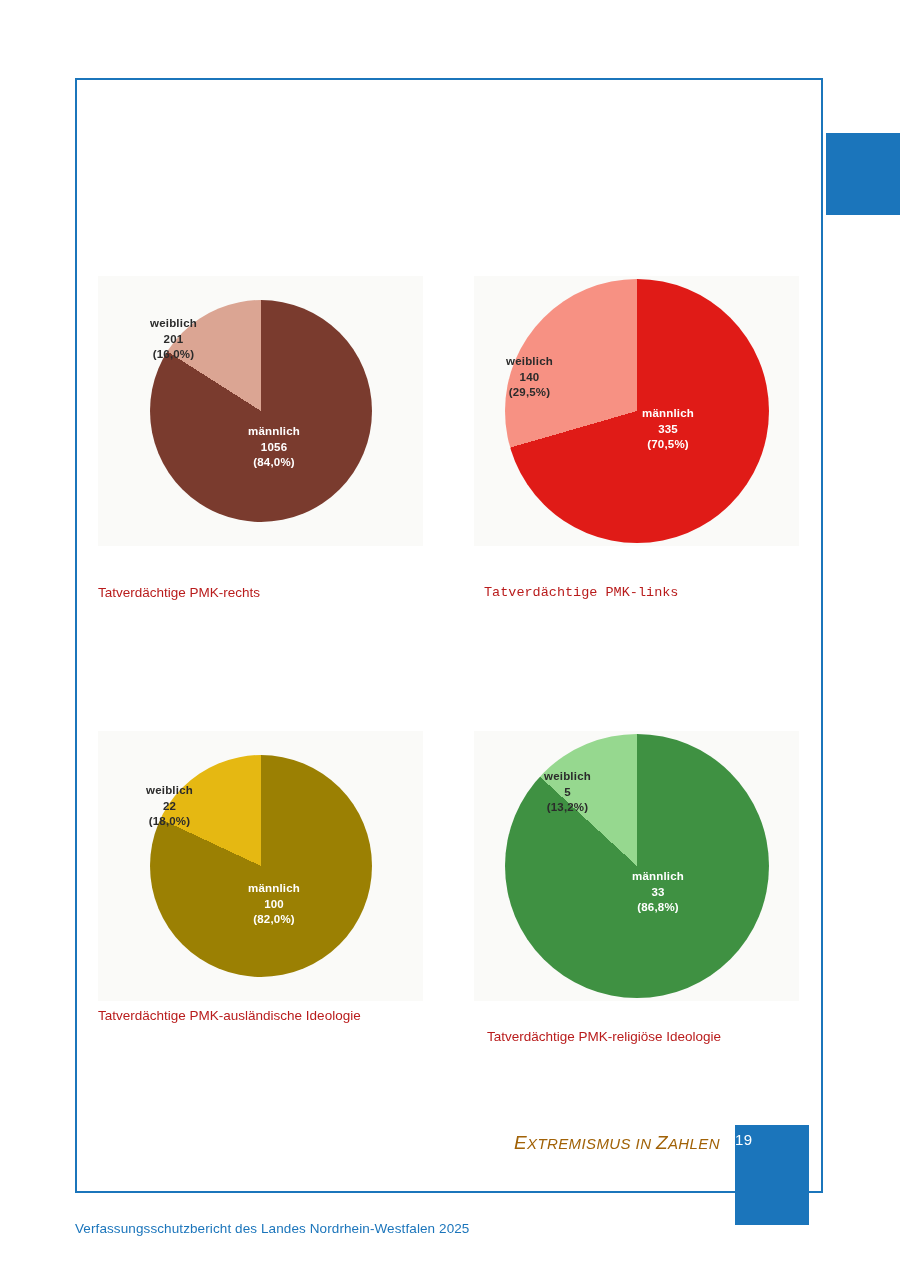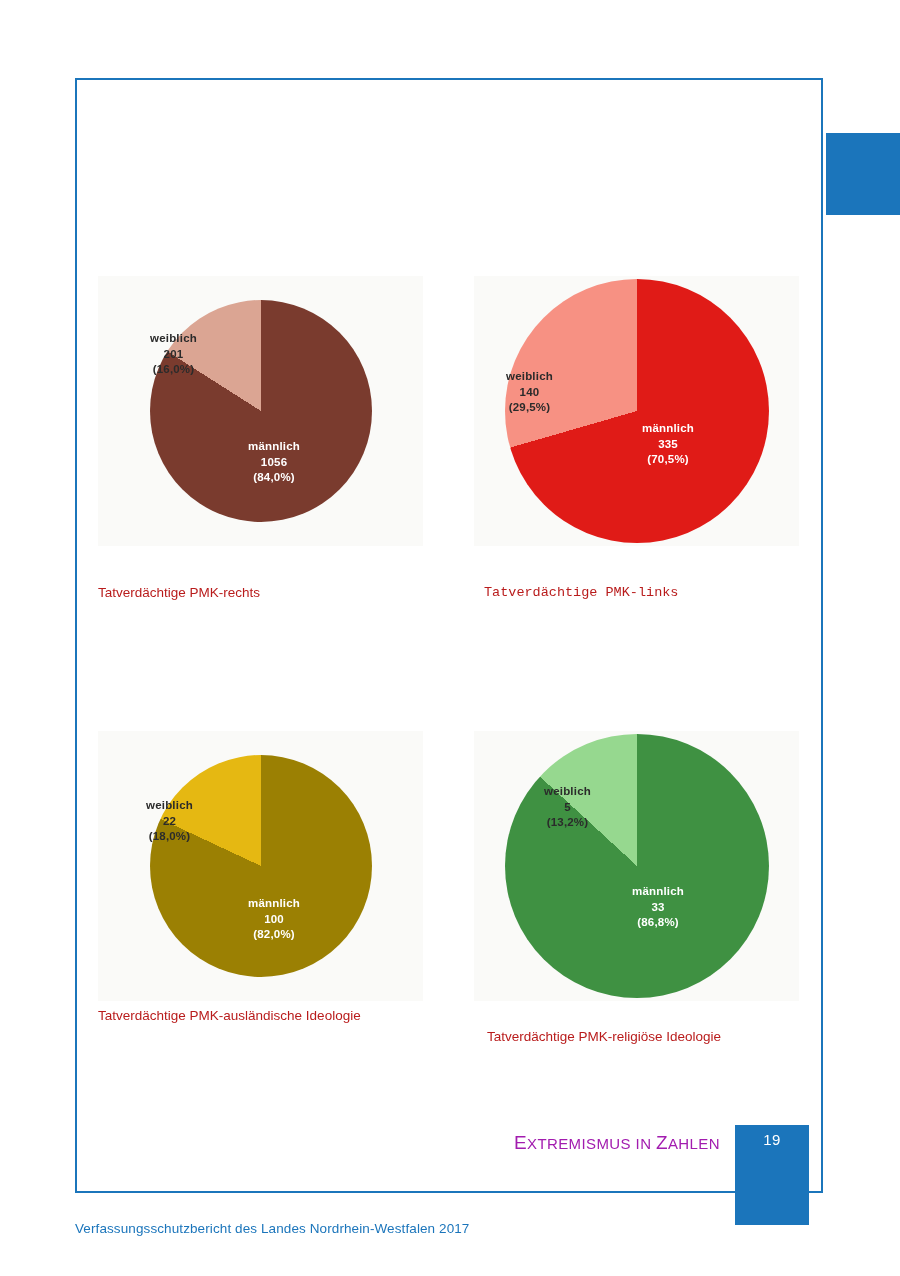--- a/index.html
+++ b/index.html
@@ -45,37 +45,37 @@
     top: 1125px;
     width: 74px;
     height: 100px;
     background: #1b75bb;
   }
   .page-number {
     position: absolute;
     left: 735px;
     top: 1131px;
     width: 74px;
-    text-align: center;
     color: #ffffff;
     font-size: 15px;
     letter-spacing: .3px;
   }
 
   
   .running-head {
     position: absolute;
     left: 400px;
     top: 1132px;
     width: 320px;
     text-align: right;
-    color: #a21caf;
+    color: #a16207;
     font-size: 15px;
     letter-spacing: .4px;
     white-space: nowrap;
+    font-style: italic;
   }
   .running-head .cap { font-size: 19px; }
 
   
   .footer-line {
     position: absolute;
     left: 75px;
     top: 1221px;
     color: #1b75bb;
     font-size: 13.5px;
@@ -104,21 +104,20 @@
     border-radius: 50%;
   }
   .pie-label {
     position: absolute;
     text-align: center;
     font-size: 11.5px;
     font-weight: bold;
     line-height: 1.35;
     white-space: pre-line;
     letter-spacing: .2px;
-    margin-top: 15px;
   }
   .caption {
     position: absolute;
     font-size: 13.5px;
     color: #b91c1c;
     white-space: nowrap;
   }
 
   
   #cell-0 { left: 98px;  top: 276px; }
@@ -190,13 +189,13 @@
 5
 (13,2%)</div>
   </div>
 </div>
 <div class="caption" id="cap-3">Tatverdächtige PMK-religiöse Ideologie</div>
 
 <div class="running-head"><span class="cap">E</span><span>XTREMISMUS IN</span> <span class="cap">Z</span><span>AHLEN</span></div>
 <div class="blue-tab-bottom"></div>
 <div class="page-number">19</div>
 
-<div class="footer-line">Verfassungsschutzbericht des Landes Nordrhein-Westfalen 2017</div>
+<div class="footer-line">Verfassungsschutzbericht des Landes Nordrhein-Westfalen 2025</div>
 
 </body></html>

